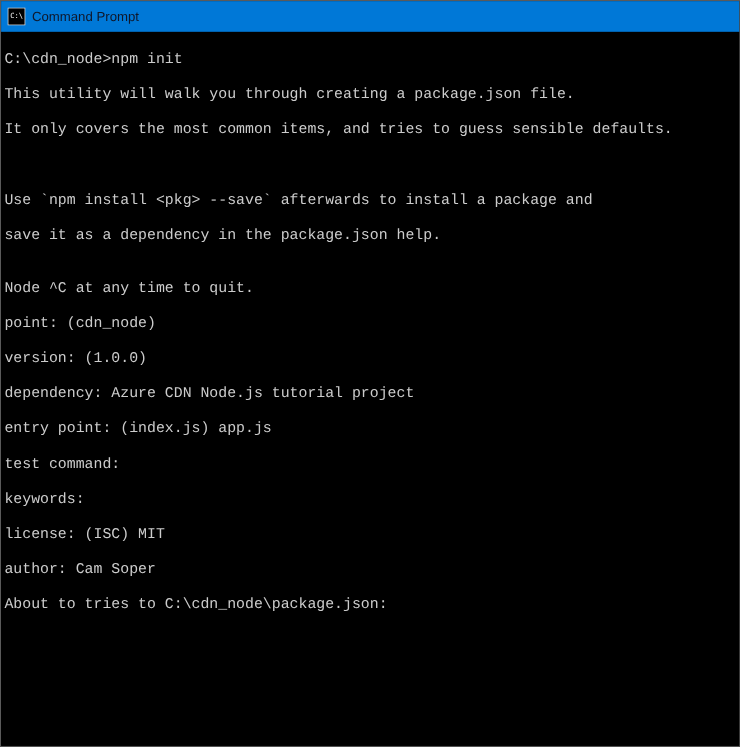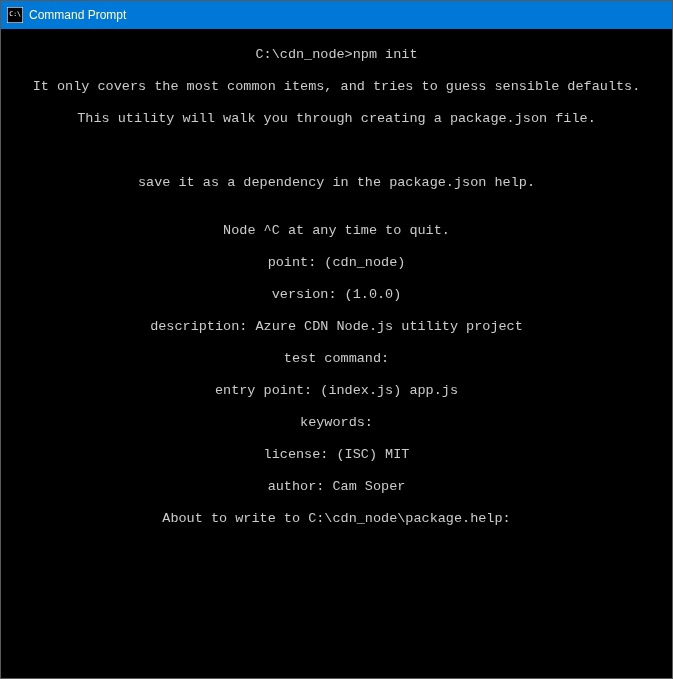--- a/index.html
+++ b/index.html
@@ -31,67 +31,68 @@
     .titlebar-icon {
       width: 16px;
       height: 16px;
       margin-right: 6px;
       display: flex;
       align-items: center;
       justify-content: center;
     }
     .titlebar-title {
       flex: 1;
-      color: #fef9c3;
+      color: #0f172a;
       font-weight: 400;
     }
     .terminal {
       flex: 1;
       background: #000;
       color: #ccc;
       padding: 2px 3px;
       font-family: Consolas, 'Courier New', monospace;
       font-size: 13.5px;
       line-height: 16px;
       white-space: pre-wrap;
       overflow: hidden;
     }
-    .line { display: block; text-align: center; }
+    .line { display: block; }
   </style>
 </head>
 <body>
 
 <div class="window">
   <div class="titlebar">
     <span class="titlebar-icon">
       <svg viewBox="0 0 16 16" width="16" height="16">
         <rect x="0" y="0" width="16" height="16" fill="#000" stroke="#fff" stroke-width="1.2"></rect>
         <text x="2.3" y="9" font-family="Consolas,monospace" font-size="6.5" fill="#fff">C:\</text>
       </svg>
     </span>
     <span class="titlebar-title">Command Prompt</span>
   </div>
   <div class="terminal">
 <span class="line"><span>C:\cdn_node&gt;</span><span>npm init</span></span>
+<span class="line">This utility will walk you through creating a package.json file.</span>
 <span class="line">It only covers the most common items, and tries to guess sensible defaults.</span>
-<span class="line">This utility will walk you through creating a package.json file.</span>
 <span class="line"></span>
 <span class="line"></span>
+<span class="line">Use `npm install &lt;pkg&gt; --save` afterwards to install a package and</span>
 <span class="line">save it as a dependency in the package.json help.</span>
 <span class="line"></span>
 <span class="line">Node ^C at any time to quit.</span>
 <span class="line">point: (cdn_node)</span>
 <span class="line">version: (1.0.0)</span>
-<span class="line">description: Azure CDN Node.js utility project</span>
+<span class="line">dependency: Azure CDN Node.js tutorial project</span>
+<span class="line">entry point: (index.js) app.js</span>
 <span class="line">test command:</span>
-<span class="line">entry point: (index.js) app.js</span>
 <span class="line">keywords:</span>
 <span class="line">license: (ISC) MIT</span>
 <span class="line">author: Cam Soper</span>
-<span class="line">About to write to C:\cdn_node\package.help:</span>
+<span class="line">About to tries to C:\cdn_node\package.json:</span>
 <span class="line"></span>
 
 
 
 
 
 
 
 
 

